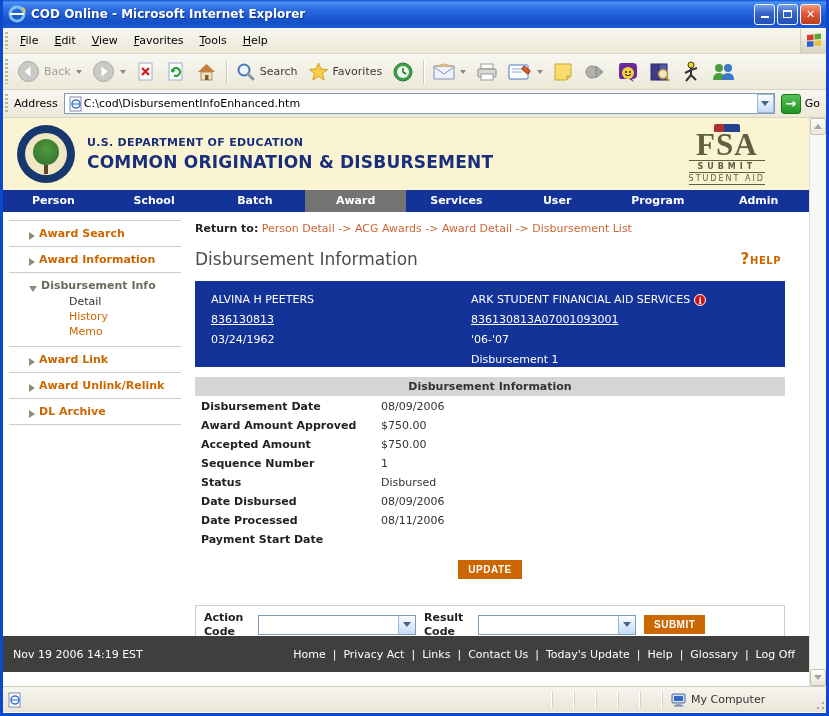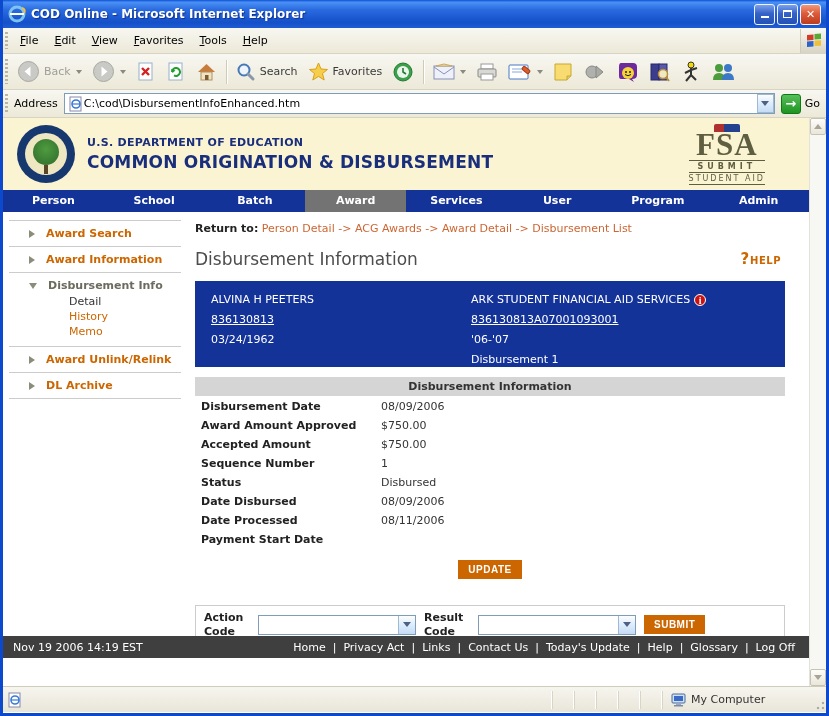--- a/index.html
+++ b/index.html
@@ -82,21 +82,21 @@
   
   .nav{ height:22px; background:#143399; display:flex;}
   .nav .tab{ flex:1; color:#fff; font-size:11px; font-weight:bold; text-align:center; line-height:22px; cursor:pointer;}
   .nav .tab.active{ background:#737373;}
 
   
   .content{ position:relative; height:424px; background:#fff;}
   .sidebar{ position:absolute; left:6px; top:8px; width:172px; font-size:11px;}
   .snav-item{ border-top:1px solid #ccc; padding:6px 0 6px 0; }
   .snav-item:last-child{ border-bottom:1px solid #ccc;}
-  .snav-row{ display:flex; align-items:center; gap:11px; padding-left:20px; font-weight:bold; color:#cc6600; cursor:pointer;}
+  .snav-row{ display:flex; align-items:flex-end; gap:4px; padding-left:20px; font-weight:bold; color:#cc6600; cursor:pointer;}
   .snav-row.open{ color:#6b6b5e; cursor:default;}
   .tri-r{ width:0;height:0;border-top:4px solid transparent;border-bottom:4px solid transparent;border-left:6px solid #8c8c7a;}
   .tri-d{ width:0;height:0;border-left:4px solid transparent;border-right:4px solid transparent;border-top:6px solid #8c8c7a;}
   .sub{ padding-left:60px; margin-top:3px;}
   .sub div{ margin:2px 0; color:#cc6600; cursor:pointer;}
   .sub .current{ color:#333; cursor:default;}
 
   .main{ position:absolute; left:192px; top:6px; width:590px; font-size:11px; color:#333;}
   .crumbs{ margin-top:4px;}
   .crumbs b{ color:#222;}
@@ -123,21 +123,21 @@
   .btn-orange{ display:inline-block; background:#cc6600; color:#fff; font-weight:bold; font-size:10px;
     padding:4px 10px; letter-spacing:.5px; border:none; cursor:pointer;}
   .update-row{ text-align:center; margin-top:12px;}
 
   .action-box{ margin-top:26px; border:1px solid #ccc; display:flex; align-items:center; padding:5px 8px; gap:8px;}
   .code-lbl{ font-weight:bold; color:#222; width:46px; line-height:1.25;}
   .select{ width:158px; height:20px; background:#fff; border:1px solid #7f9db9; display:flex; justify-content:flex-end; align-items:center; cursor:pointer;}
   .select .btn{ width:17px; height:18px; background:linear-gradient(180deg,#fdfdfb,#dfeefc 45%,#c6dcf5); border-left:1px solid #9db9d4; display:flex;align-items:center;justify-content:center;}
 
   
-  .footer{ position:absolute; left:0; right:0; top:518px; height:22px; background:#3f3f3f; color:#fff; font-size:11px;
+  .footer{ position:absolute; left:0; right:0; top:518px; height:36px; background:#3f3f3f; color:#fff; font-size:11px;
     display:flex; align-items:center; padding:0 10px;}
   .footer .links{ margin-left:auto; display:flex; gap:7px; margin-right:4px;}
   .footer a{ color:#fff; text-decoration:none; cursor:pointer;}
 
   
   .statusbar{ height:26px; background:linear-gradient(180deg,#f6f5ef,#e9e6d8); border-top:1px solid #cfccbc;
     display:flex; align-items:center; font-size:11px; color:#333; padding-left:4px;}
   .statusbar .flex1{flex:1;}
   .spanel{ width:22px; height:18px; border-left:1px solid #d8d5c5; box-shadow:-1px 0 0 #fff;}
   .mycomp{ width:150px; height:18px; border-left:1px solid #d8d5c5; box-shadow:-1px 0 0 #fff; display:flex; align-items:center; gap:5px; padding-left:8px;}
@@ -381,20 +381,26 @@
           </div>
           <div class="snav-item">
             <div class="snav-row open">
               <span class="tri-d"></span>
               <span>Disbursement Info</span>
             </div>
             <div class="sub">
               <div class="current">Detail</div>
               <div>History</div>
               <div>Memo</div>
+            </div>
+          </div>
+          <div class="snav-item">
+            <div class="snav-row">
+              <span class="tri-r"></span>
+              <span>Award Link</span>
             </div>
           </div>
           <div class="snav-item">
             <div class="snav-row">
               <span class="tri-r"></span>
               <span>Award Unlink/Relink</span>
             </div>
           </div>
           <div class="snav-item">
             <div class="snav-row">

